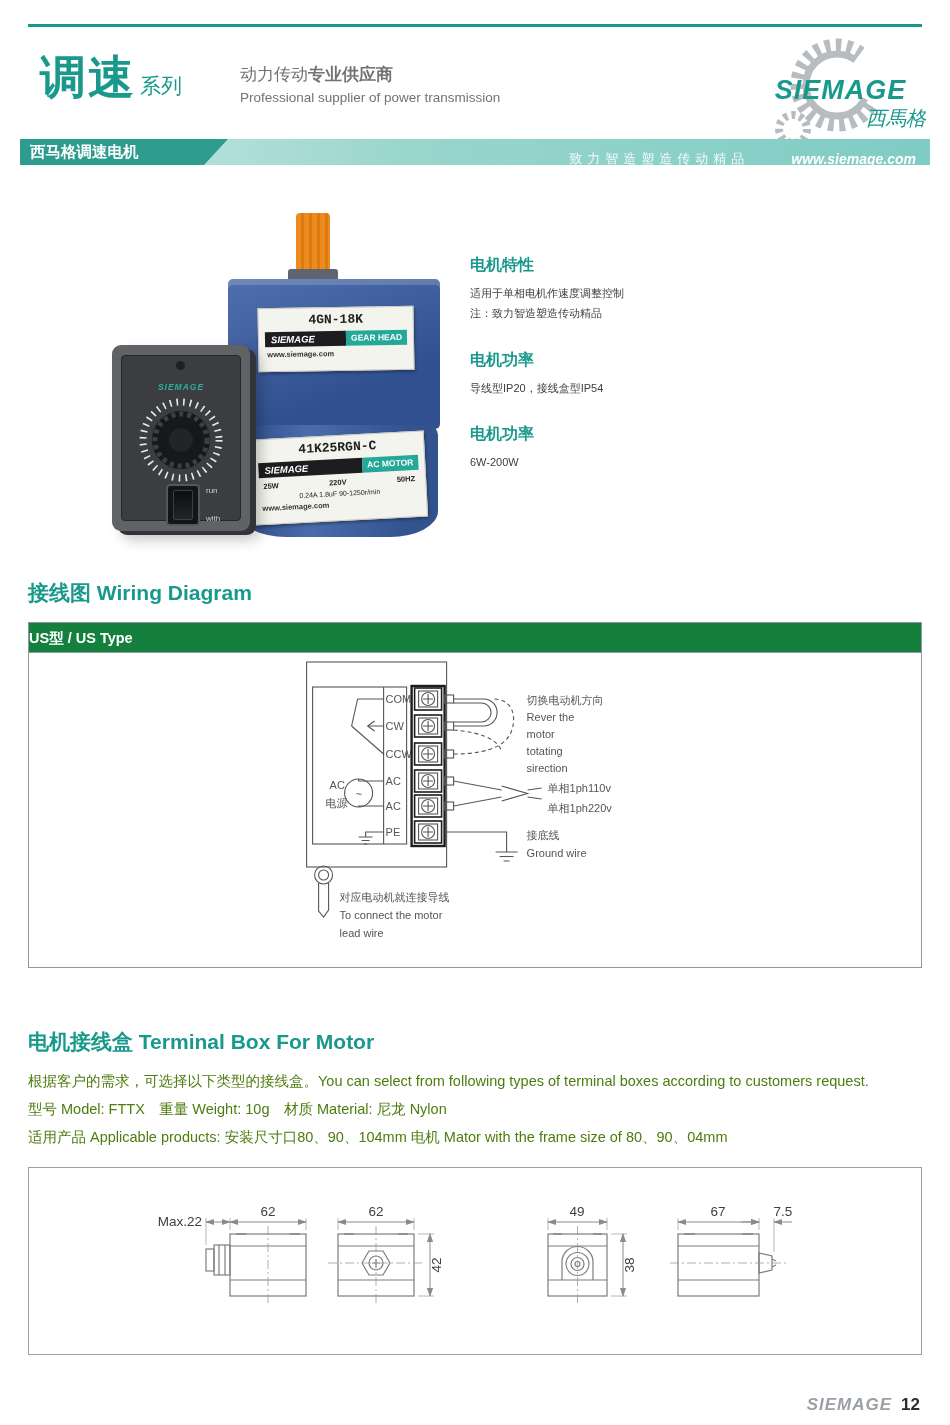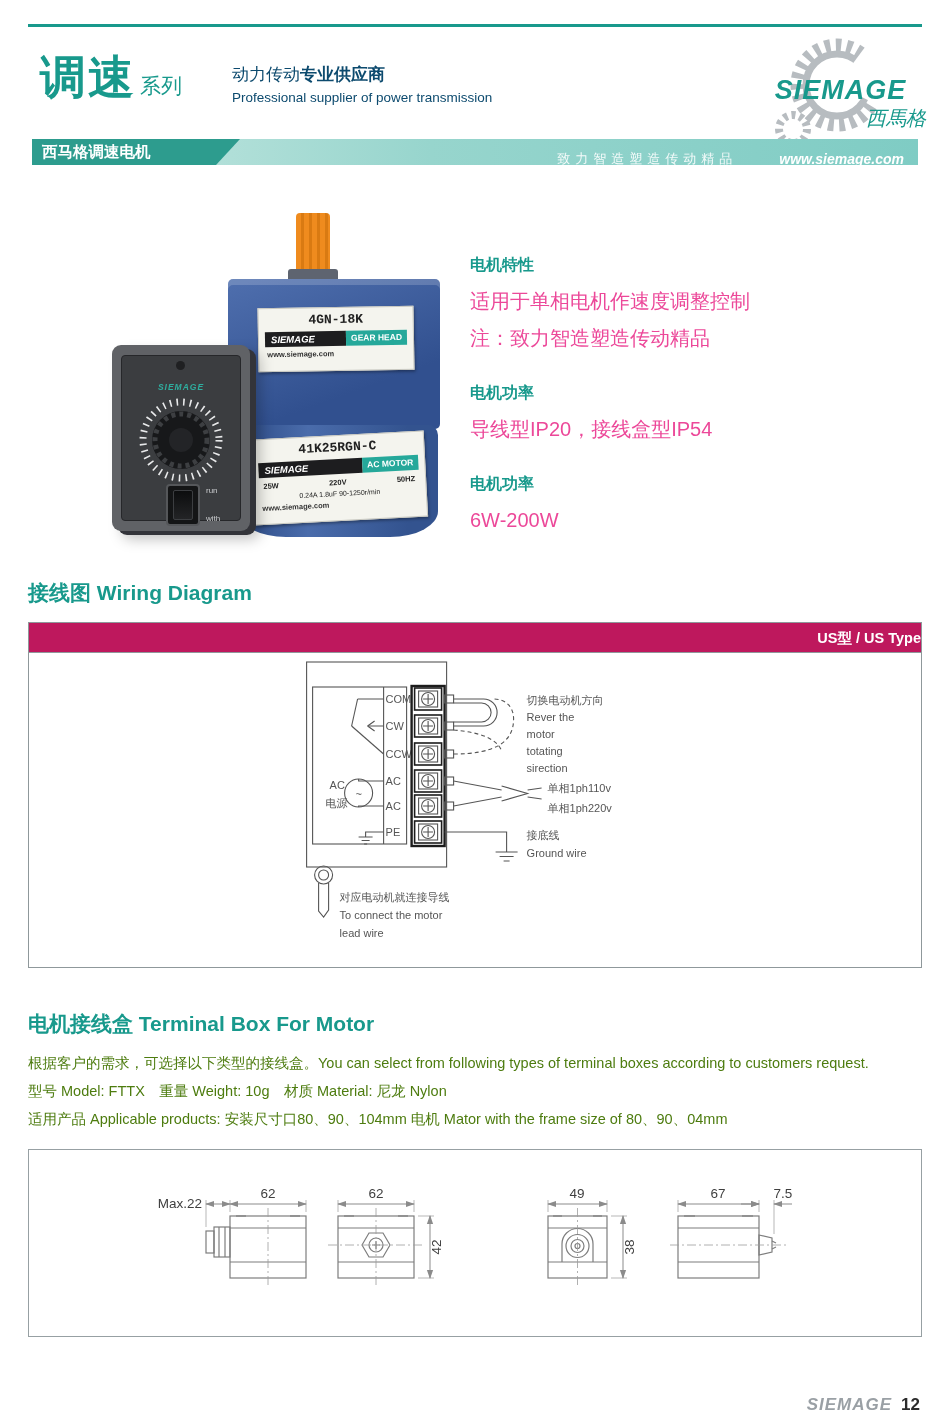--- a/index.html
+++ b/index.html
@@ -5,30 +5,30 @@
   * { margin:0; padding:0; box-sizing:border-box; }
   body { background:#e8e8e8; font-family:"Liberation Sans", sans-serif; }
   .page { position:relative; width:950px; height:1425px; margin:0 auto; background:#ffffff; overflow:hidden; }
 
   
   .top-rule { height:3px; background:#18998c; margin:24px 28px 0; }
   .header-row { position:relative; margin:18px 28px 0; height:86px; }
   .series { position:absolute; left:12px; top:2px; white-space:nowrap; }
   .series-main { font-size:46px; font-weight:bold; color:#18998c; letter-spacing:2px; }
   .series-suffix { font-size:21px; color:#18998c; margin-left:4px; }
-  .slogan { position:absolute; left:204px; top:18px; color:#0c4a6e; }
+  .slogan { position:absolute; left:212px; top:18px; color:#737373; }
   .slogan-cn { font-size:17px; }
   .slogan-cn b { font-weight:bold; }
   .slogan-en { font-size:13.5px; margin-top:4px; }
   .logo { position:absolute; right:-6px; top:-12px; width:175px; height:112px; }
   .logo svg { position:absolute; left:18px; top:0; }
   .logo-text { position:absolute; left:0; top:42px; width:100%; text-align:center; font-size:27px; font-weight:bold; font-style:italic; color:#18998c; letter-spacing:1px; }
   .logo-cn { position:absolute; right:2px; top:72px; font-size:20px; font-style:italic; color:#18998c; font-family:"Liberation Serif", serif; }
 
-  .banner { position:relative; margin:8px 32px 0; height:26px;
+  .banner { position:relative; margin:8px 20px 0; height:26px;
             background:linear-gradient(90deg,#c9e9e3,#97d5cd 45%,#7fccc4);padding-left:12px; }
   .banner-left { position:absolute; left:0; top:0; bottom:0; width:208px; background:#2d9c8e;
                  clip-path:polygon(0 0,100% 0,calc(100% - 24px) 100%,0 100%);
                  color:#fff; font-weight:bold; font-size:15.5px; line-height:26px; padding-left:10px; }
   .banner-right { position:absolute; right:14px; top:0; height:40px; display:flex; align-items:center; gap:42px; }
   .banner-tagline { color:rgba(255,255,255,.9); font-size:13px; letter-spacing:5px; }
   .banner-url { color:#fff; font-weight:bold; font-style:italic; font-size:14px; }
 
   
   .product { position:relative; height:372px; margin-top:42px; }
@@ -56,26 +56,26 @@
   .ctrl-face { position:absolute; left:9px; top:10px; right:9px; bottom:10px; background:#3b3d40; border-radius:4px; border:1px solid #26272a; }
   .ctrl-screw { position:absolute; left:50%; width:9px; height:9px; margin-left:-5px; background:#1f2022; border-radius:50%; }
   .ctrl-brand { position:absolute; top:26px; width:100%; text-align:center; color:#2fae9f; font-size:8.5px; font-style:italic; font-weight:bold; letter-spacing:1px; }
   .ctrl-dial { position:absolute; left:50%; top:40px; transform:translateX(-50%); }
   .ctrl-switch { position:absolute; left:44px; top:128px; width:34px; height:42px; background:#141516; border:2px solid #55575a; border-radius:4px; }
   .ctrl-switch:before { content:""; position:absolute; left:5px; top:4px; right:5px; bottom:4px; border:1px solid #3c3e41; background:linear-gradient(#0c0d0e,#232426); border-radius:2px; }
   .sw-label { position:absolute; left:84px; font-size:8px; color:#c9cbcd; }
   .features { position:absolute; left:470px; top:48px; width:430px; }
   .feature { margin-bottom:26px; }
   .feature-title { color:#18998c; font-weight:bold; font-size:16px; margin-bottom:7px; }
-  .feature-line { font-size:20px; color:#ec4899; line-height:1.85; }
+  .feature-line { font-size:11px; color:#404040; line-height:1.85; }
 
   
   .section-title { margin:0 28px; font-size:21px; font-weight:bold; color:#18998c; }
   .panel { margin:15px 28px 0; border:1px solid #8f989b; }
-  .panel-header { height:30px; background:#be185d; border-bottom:1px solid #8f989b; color:#fff; font-weight:bold; font-size:14.5px; text-align:right; line-height:30px; }
+  .panel-header { height:30px; background:#15803d; border-bottom:1px solid #8f989b; color:#fff; font-weight:bold; font-size:14.5px; text-align:left; line-height:30px; }
   .panel-body { position:relative; height:314px; background:#fff; }
   .wiring-svg { position:absolute; left:50%; top:6px; transform:translateX(-51%); }
   .tb-text { margin:13px 28px 0; font-size:14.5px; color:#4d7c0f; line-height:1.3; }
   .tb-text.first { margin-top:16px; }
   .tb-text + .tb-text { margin-top:9px; }
   .panel2 { margin:20px 28px 0; border:1px solid #97a0a3; height:188px; overflow:hidden;text-align:center; }
 
   .footer { position:absolute; right:30px; bottom:10px; display:flex; align-items:baseline; gap:9px; }
   .footer-brand { font-size:17px; font-weight:bold; font-style:italic; color:#9aa0a5; letter-spacing:1px; }
   .footer-page { font-size:17px; font-weight:bold; color:#2c2c2c; }
@@ -291,21 +291,21 @@
         <text class="dnote" x="246" y="153">单相1ph220v</text>
         <text class="dnote" x="225" y="180">接底线</text>
         <text class="dnote" x="225" y="198">Ground wire</text>
         <text class="dnote" x="38" y="242">对应电动机就连接导线</text>
         <text class="dnote" x="38" y="260">To connect the motor</text>
         <text class="dnote" x="38" y="278">lead wire</text>
       </svg>
     </div>
   </div>
 
-  <div class="section-title" style="margin-top:42px">电机接线盒 Terminal Box For Motor</div>
+  <div class="section-title" style="margin-top:60px">电机接线盒 Terminal Box For Motor</div>
   <div class="tb-text first">根据客户的需求，可选择以下类型的接线盒。You can select from following types of terminal boxes according to customers request.</div>
   <div class="tb-text">型号 Model: FTTX　重量 Weight: 10g　材质 Material: 尼龙 Nylon</div>
   <div class="tb-text">适用产品 Applicable products: 安装尺寸口80、90、104mm 电机 Mator with the frame size of 80、90、04mm</div>
 
   <div class="panel2">
     <svg width="890" height="186" viewBox="0 0 890 186">
       <defs>
         <marker id="mA" viewBox="0 0 10 10" refX="9" refY="5" markerWidth="9" markerHeight="9" orient="auto-start-reverse">
           <path d="M 0 1.5 L 10 5 L 0 8.5 z" fill="#8b8b8b"></path>
         </marker>

